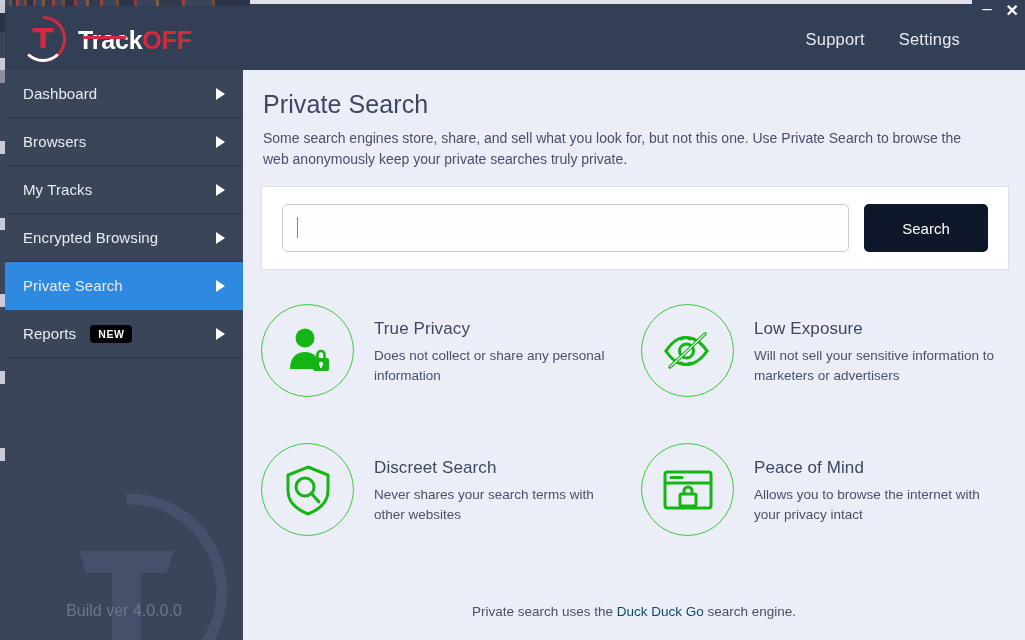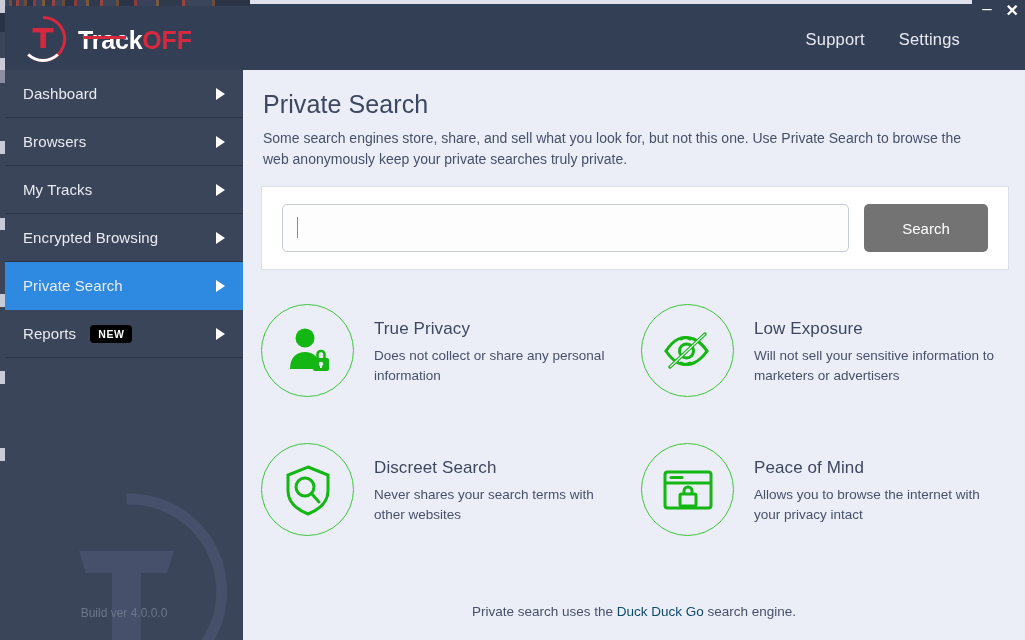--- a/index.html
+++ b/index.html
@@ -140,21 +140,21 @@
 
   .watermark {
     position: absolute; left: 19px; bottom: -54px;
     width: 205px; height: 205px;
     opacity: 1;
     pointer-events: none;
   }
   .build-ver {
     position: absolute; left: 0; right: 0; bottom: 20px;
     text-align: center;
-    color: #6d7689; font-size: 12px;
+    color: #6d7689; font-size: 16px;
     pointer-events: none;
   }
 
   
   .main {
     position: absolute; top: 70px; left: 243px;
     width: 782px; height: 570px;
     background: #eceef7;
     z-index: 5;
     overflow: hidden;
@@ -187,21 +187,21 @@
     padding: 0 12px;
     outline: none;
   }
   .search-caret {
     position: absolute; left: 35px; top: 30px;
     width: 1px; height: 21px; background: #8a8a8a;
   }
   .search-btn {
     position: absolute; right: 20px; top: 17px;
     width: 124px; height: 48px;
-    background: #737373;
+    background: #0f172a;
     color: #ffffff; font-size: 15px;
     border: none; border-radius: 5px;
     font-family: "Liberation Sans", sans-serif;
     cursor: pointer;
   }
 
   .features {
     position: absolute; left: 18px; top: 232px;
     width: 748px;
     display: grid;

